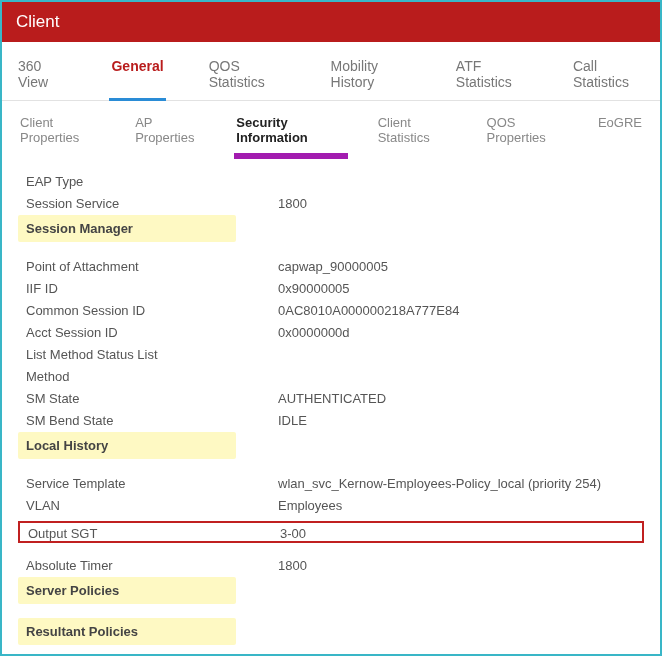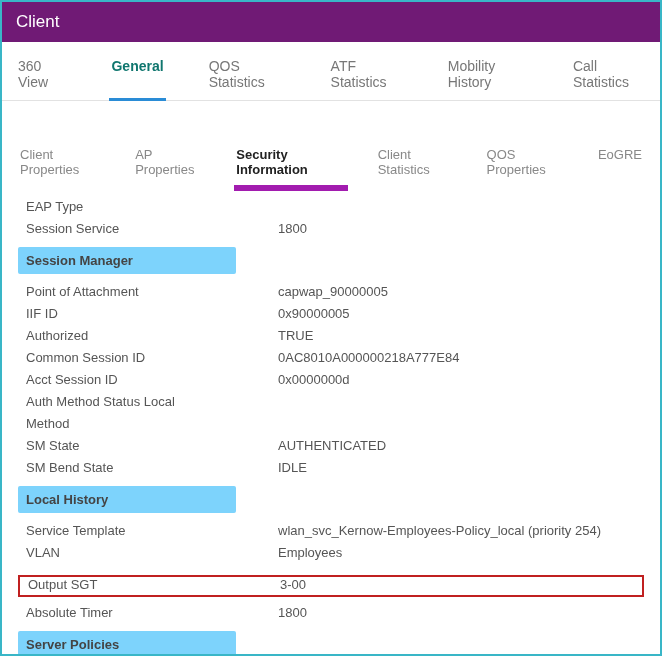--- a/index.html
+++ b/index.html
@@ -6,79 +6,78 @@
   body {
     font-family: Arial, Helvetica, sans-serif;
     font-size: 13px;
     color: #555;
     background: #fff;
     width: 662px;
     height: 656px;
     border: 2px solid #39b6c7;
   }
   .titlebar {
-    background: #701a75;
+    background: #b91c1c;
     color: #fff;
     font-size: 17px;
     padding: 10px 14px;
   }
   .tabs {
     display: flex;
     gap: 41px;
     padding: 10px 14px 0 14px;
     border-bottom: 1px solid #e2e2e2;
     font-size: 14px;
     color: #777;
   }
   .tab {
     padding: 6px 2px 10px 2px;
     cursor: pointer;
   }
   .tab.active {
-    color: #0f766e;
+    color: #b91c1c;
     font-weight: bold;
     border-bottom: 3px solid #2a8cd6;
     margin-bottom: -1px;
   }
   .subtabs {
     display: flex;
     gap: 28px;
     padding: 10px 16px 0 16px;
     font-size: 13px;
     color: #888;
   }
   .subtab {
     padding: 4px 2px 8px 2px;
     cursor: pointer;
-    margin-top: 32px;
   }
   .subtab.active {
     color: #222;
     font-weight: bold;
     border-bottom: 6px solid #a21caf;
   }
   .content {
     padding: 8px 16px 0 16px;
   }
   .row {
     display: flex;
-    align-items: flex-start;
+    align-items: flex-end;
     min-height: 22px;
     font-size: 13px;
     color: #555;
   }
   .row .label {
     width: 260px;
     padding-left: 8px;
   }
   .row .value {
     flex: 1;
   }
   .section-header {
-    background: #7dd3fc;
+    background: #fef9c3;
     font-weight: bold;
     color: #444;
     padding: 6px 8px;
     display: inline-block;
     width: 218px;
     border-radius: 2px;
     margin: 4px 0;
     font-size: 13px;
   }
   .section-gap {
@@ -91,22 +90,22 @@
 </style>
 </head>
 <body>
 
 <div class="titlebar">Client</div>
 
 <div class="tabs">
   <div class="tab">360 View</div>
   <div class="tab active">General</div>
   <div class="tab">QOS Statistics</div>
+  <div class="tab">Mobility History</div>
   <div class="tab">ATF Statistics</div>
-  <div class="tab">Mobility History</div>
   <div class="tab">Call Statistics</div>
 </div>
 
 <div class="subtabs">
   <div class="subtab">Client Properties</div>
   <div class="subtab">AP Properties</div>
   <div class="subtab active">Security Information</div>
   <div class="subtab">Client Statistics</div>
   <div class="subtab">QOS Properties</div>
   <div class="subtab">EoGRE</div>
@@ -127,33 +126,29 @@
 
   <div class="row">
     <div class="label">Point of Attachment</div>
     <div class="value">capwap_90000005</div>
   </div>
   <div class="row">
     <div class="label">IIF ID</div>
     <div class="value">0x90000005</div>
   </div>
   <div class="row">
-    <div class="label">Authorized</div>
-    <div class="value">TRUE</div>
-  </div>
-  <div class="row">
     <div class="label">Common Session ID</div>
     <div class="value">0AC8010A000000218A777E84</div>
   </div>
   <div class="row">
     <div class="label">Acct Session ID</div>
     <div class="value">0x0000000d</div>
   </div>
   <div class="row">
-    <div class="label">Auth Method Status Local</div>
+    <div class="label">List Method Status List</div>
     <div class="value"></div>
   </div>
   <div class="row">
     <div class="label">Method</div>
   </div>
   <div class="row">
     <div class="label">SM State</div>
     <div class="value">AUTHENTICATED</div>
   </div>
   <div class="row">

